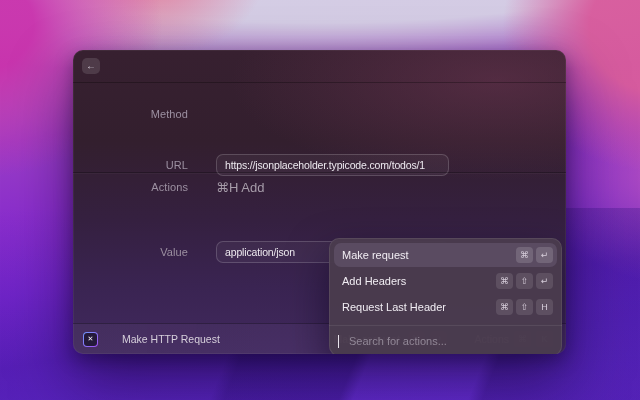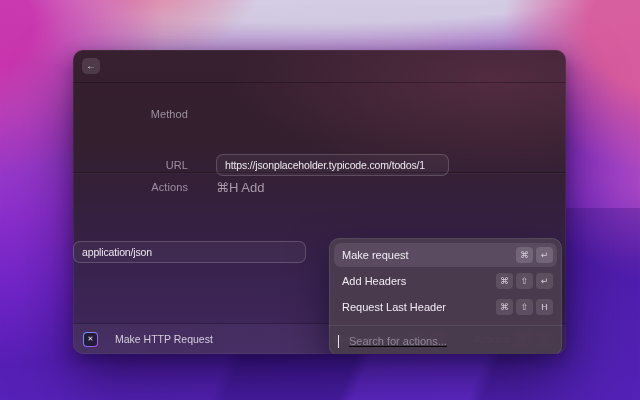--- a/index.html
+++ b/index.html
@@ -70,33 +70,33 @@
     justify-content:space-between; padding:0 4px 0 8px; margin-bottom:2px; cursor:pointer; }
   .prow.selected { background:#5a4b61; }
   .plabel { font-size:11px; color:#f1edf3; }
   .pkeys { display:flex; gap:3px; }
   .kc { min-width:17px; height:16px; padding:0 3px; border-radius:4px;
     background:rgba(255,255,255,0.11); color:#d6cdda; font-size:9px;
     display:flex; align-items:center; justify-content:center; }
   .prow.selected .kc { background:rgba(255,255,255,0.15); }
   .psearch { position:absolute; left:0; right:0; bottom:0; height:31px;
     border-top:1px solid rgba(255,255,255,0.08);
-    display:flex; align-items:center; padding:0 20px;text-decoration:underline; }
+    display:flex; align-items:center; padding:0 20px; }
   .psearch input { width:100%; background:transparent; border:none; outline:none;
     font-family:inherit; font-size:11px; color:#ece8ee; caret-color:#fff; }
   .psearch input::placeholder { color:#918796; }
   .caret { position:absolute; left:9px; top:9px; width:1px; height:13px;
     background:#e9e4ec; }
 
   
   .win-footer { position:absolute; left:0; right:0; bottom:0; height:31px;
     border-top:1px solid rgba(0,0,0,0.3);
     background:linear-gradient(90deg, rgba(255,255,255,0.03), rgba(160,110,220,0.07));
     display:flex; align-items:center; padding:0 10px; }
-  .ext { display:flex; align-items:center; gap:17px; flex:1 1 auto; }
+  .ext { display:flex; align-items:center; gap:24px; flex:1 1 auto; }
   .ext-icon { width:15px; height:15px; border-radius:4px;
     border:1.5px solid transparent;
     background:linear-gradient(#241a3a,#241a3a) padding-box,
                linear-gradient(135deg,#6f9bff,#a24df1) border-box;
     color:#f2eef6; font-size:7px; display:flex; align-items:center; justify-content:center; }
   .ext-title { font-size:10.5px; color:#d6cfdb; }
   .f-right { display:flex; align-items:center; gap:5px; }
   .f-primary { font-size:10.5px; font-weight:bold; color:#f3eff5; margin-right:2px; }
   .f-gap { width:10px; }
   .actions-pill { display:flex; align-items:center; gap:5px;
@@ -134,20 +134,21 @@
 
     <div class="sec-divider"></div>
 
     <div class="frow" style="top:96px; height:14px">
       <div class="flabel">Actions</div>
       <div class="hint">⌘H Add</div>
     </div>
 
 
     <div class="frow" style="top:157px">
+      <div class="flabel">Value</div>
       <div class="field">
         <span class="fval">application/json</span>
       </div>
     </div>
 
     <div class="popup">
       <div class="prow selected">
         <span class="plabel">Make request</span>
         <span class="pkeys">
           <span class="kc">⌘</span>

